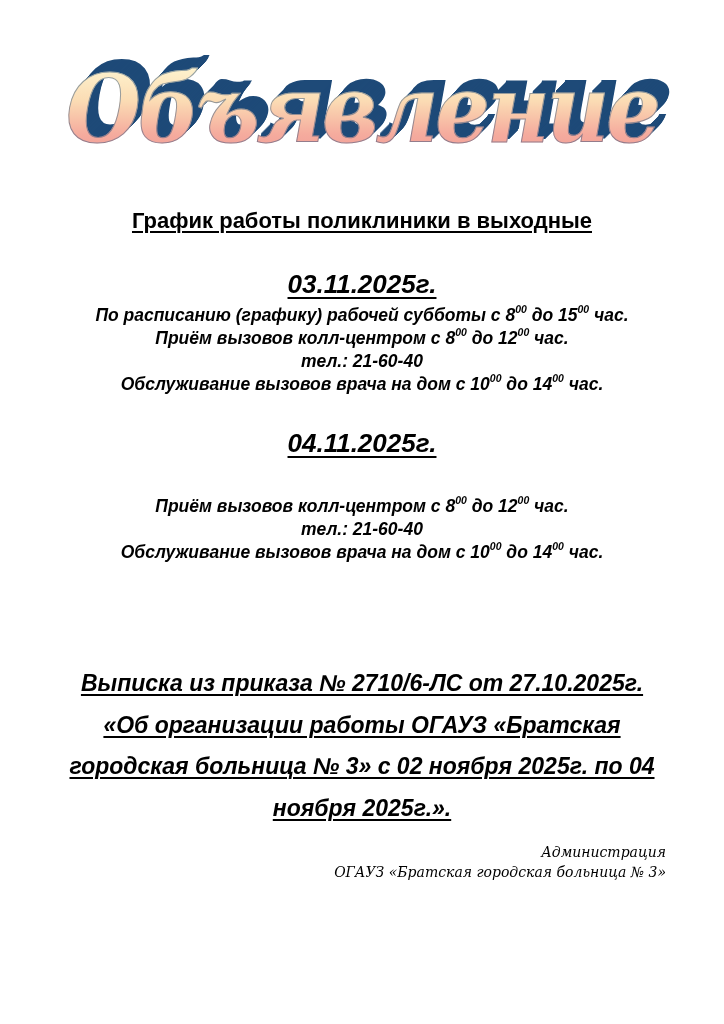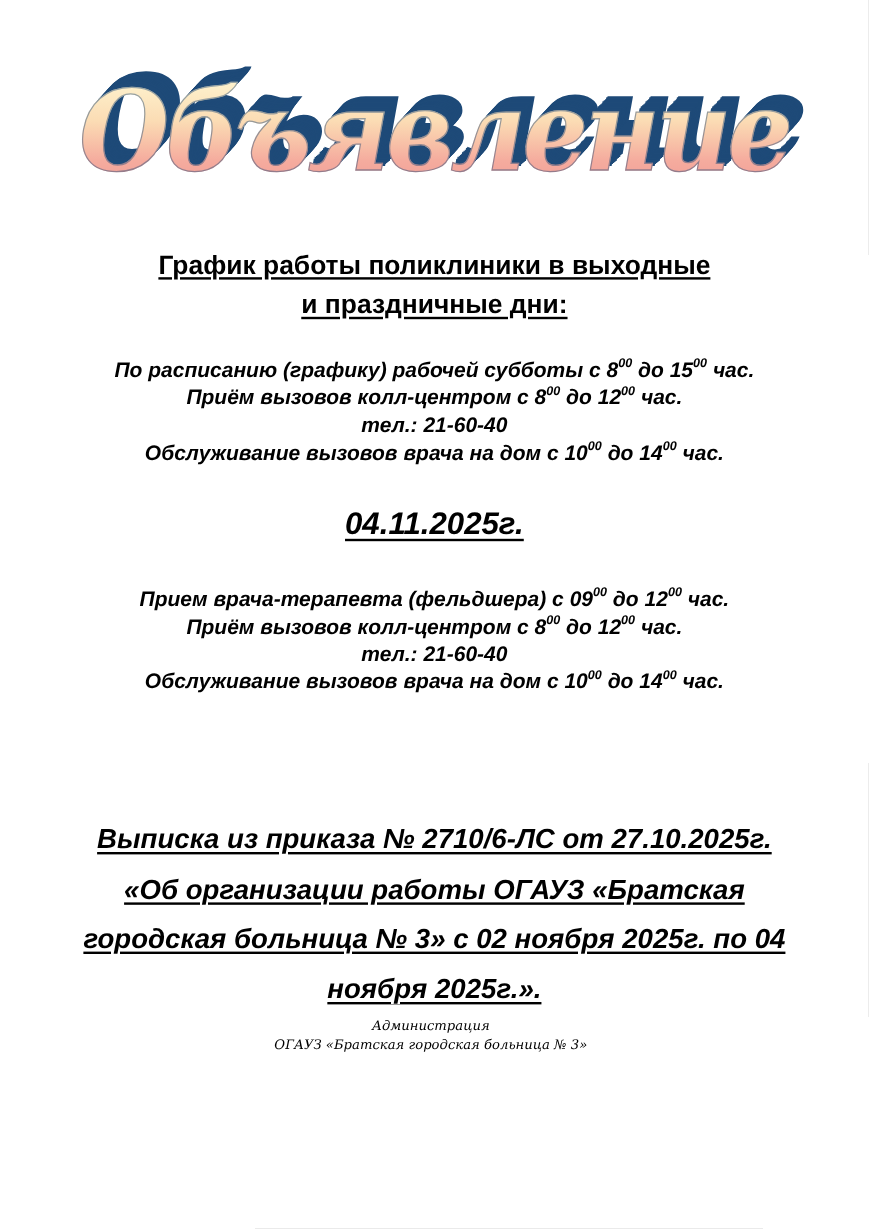--- a/index.html
+++ b/index.html
@@ -85,21 +85,21 @@
     font-style: italic;
   }
   .date-heading .line {
     text-decoration: underline;
     text-decoration-thickness: 2px;
     text-underline-offset: 4px;
   }
   .date-heading.second { }
 
   .schedule {
-    margin-top: 27px;
+    margin-top: 4px;
     text-align: center;
     font-size: 17.5px;
     font-weight: bold;
     font-style: italic;
     line-height: 1.31;
   }
   .schedule.second { margin-top: 36px; }
   .schedule .line { display: block; }
 
   sup {
@@ -131,60 +131,61 @@
     font-size: 23px;
     font-weight: bold;
     font-style: italic;
     line-height: 1.8;
     text-decoration: underline;
     text-decoration-thickness: 2px;
     text-underline-offset: 3px;
   }
 
   .signature {
-    margin-top: 2px;
+    margin-top: 14px;
     padding-right: 6px;
-    text-align: center;
+    text-align: right;
     font-family: "DejaVu Serif", serif;
     font-style: italic;
-    font-size: 11px;
+    font-size: 14px;
     line-height: 1.42;
   }
   .signature .line { display: block; }
 </style>
 </head>
 <body>
 
 <div class="page">
 
   <div class="wordart-wrap">
     <div class="wordart" data-text="Объявление">
       <span class="face">Объявление</span>
     </div>
   </div>
 
   <div class="main-heading">
     <span class="line">График работы поликлиники в выходные</span><br>
-    <span class="line">и праздничные дни:</span>
   </div>
 
+  <div class="date-heading">
+    <span class="line">03.11.2025г.</span>
+  </div>
 
   <div class="schedule">
     <span class="line">По расписанию (графику) рабочей субботы с 8<sup>00</sup> до 15<sup>00</sup> час.</span>
     <span class="line">Приём вызовов колл-центром с 8<sup>00</sup> до 12<sup>00</sup> час.</span>
     <span class="line">тел.: 21-60-40</span>
     <span class="line">Обслуживание вызовов врача на дом с 10<sup>00</sup> до 14<sup>00</sup> час.</span>
   </div>
 
   <div class="date-heading second">
     <span class="line">04.11.2025г.</span>
   </div>
 
   <div class="schedule second">
-    <span class="line">Прием врача-терапевта (фельдшера) с 09<sup>00</sup> до 12<sup>00</sup> час.</span>
     <span class="line">Приём вызовов колл-центром с 8<sup>00</sup> до 12<sup>00</sup> час.</span>
     <span class="line">тел.: 21-60-40</span>
     <span class="line">Обслуживание вызовов врача на дом с 10<sup>00</sup> до 14<sup>00</sup> час.</span>
   </div>
 
 
   <div class="order-note">Выписка из приказа № 2710/6-ЛС от 27.10.2025г. «Об организации работы ОГАУЗ «Братская городская больница № 3» с 02 ноября 2025г. по 04 ноября 2025г.».</div>
 
   <div class="signature">
     <span class="line">Администрация</span>

